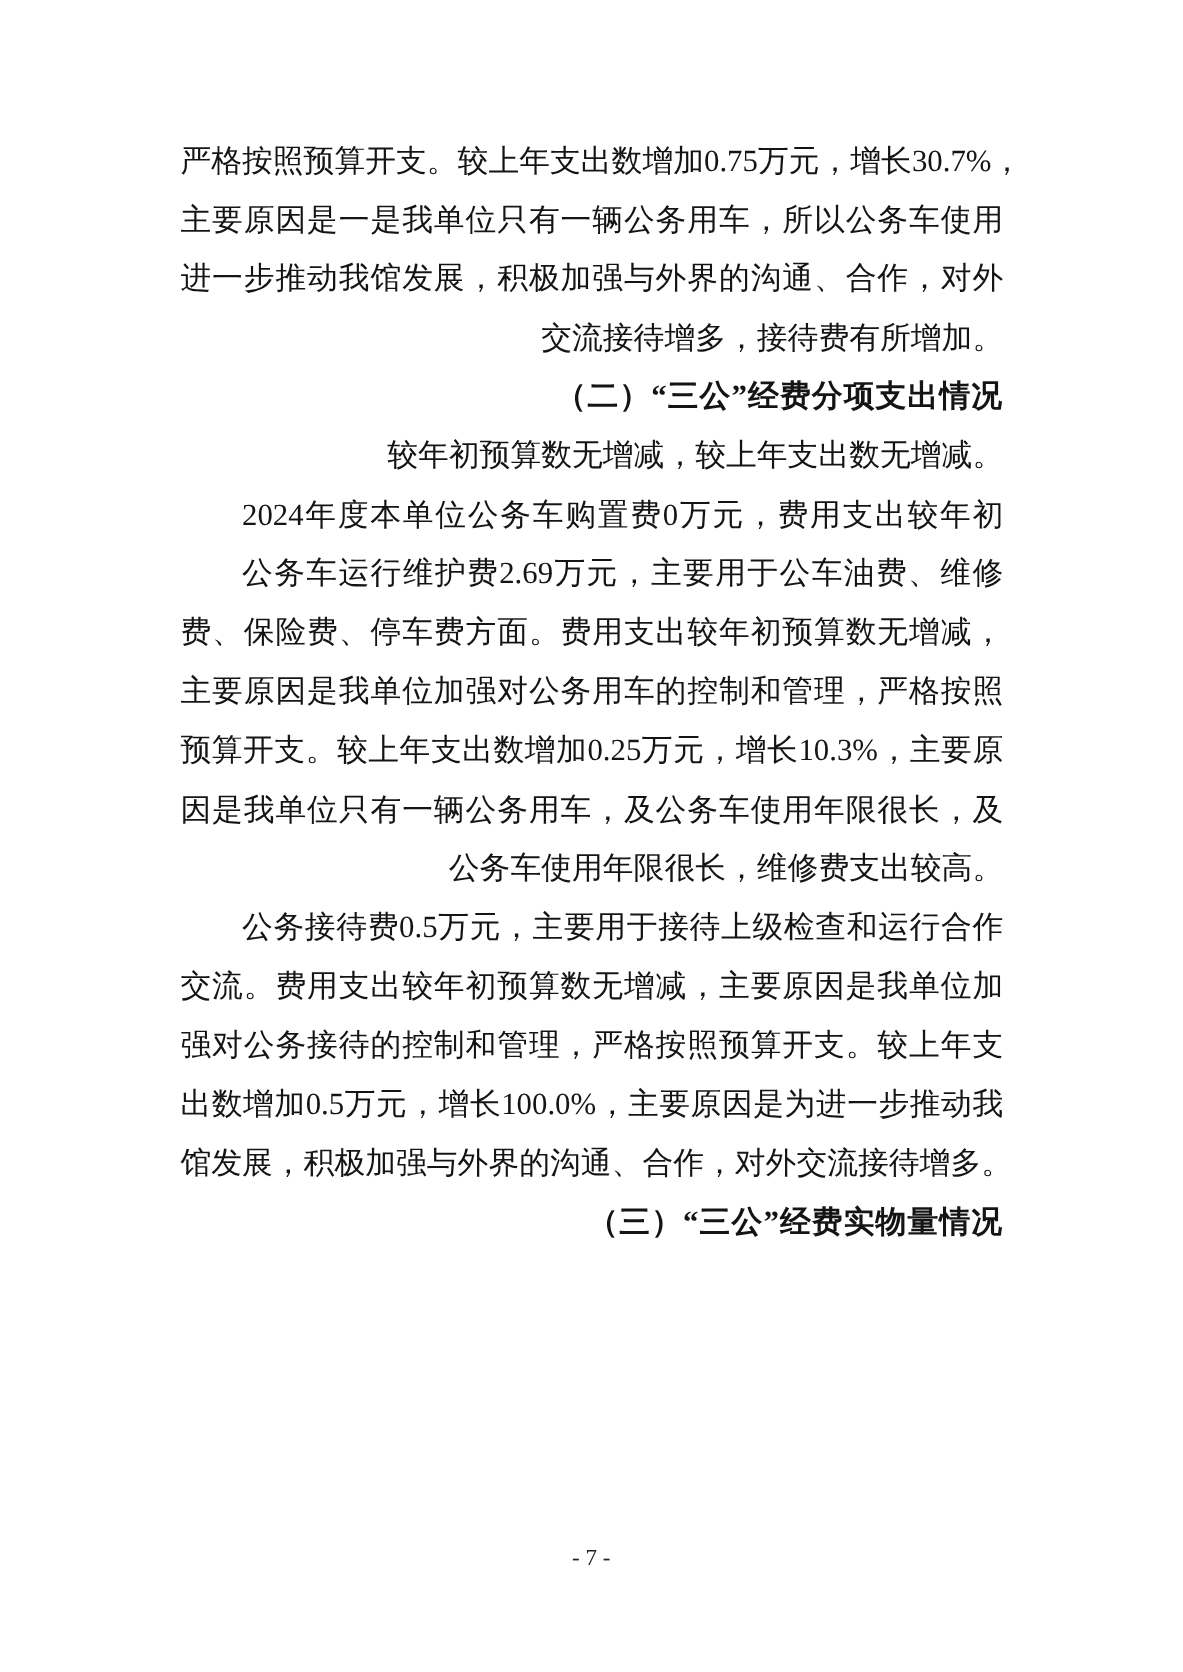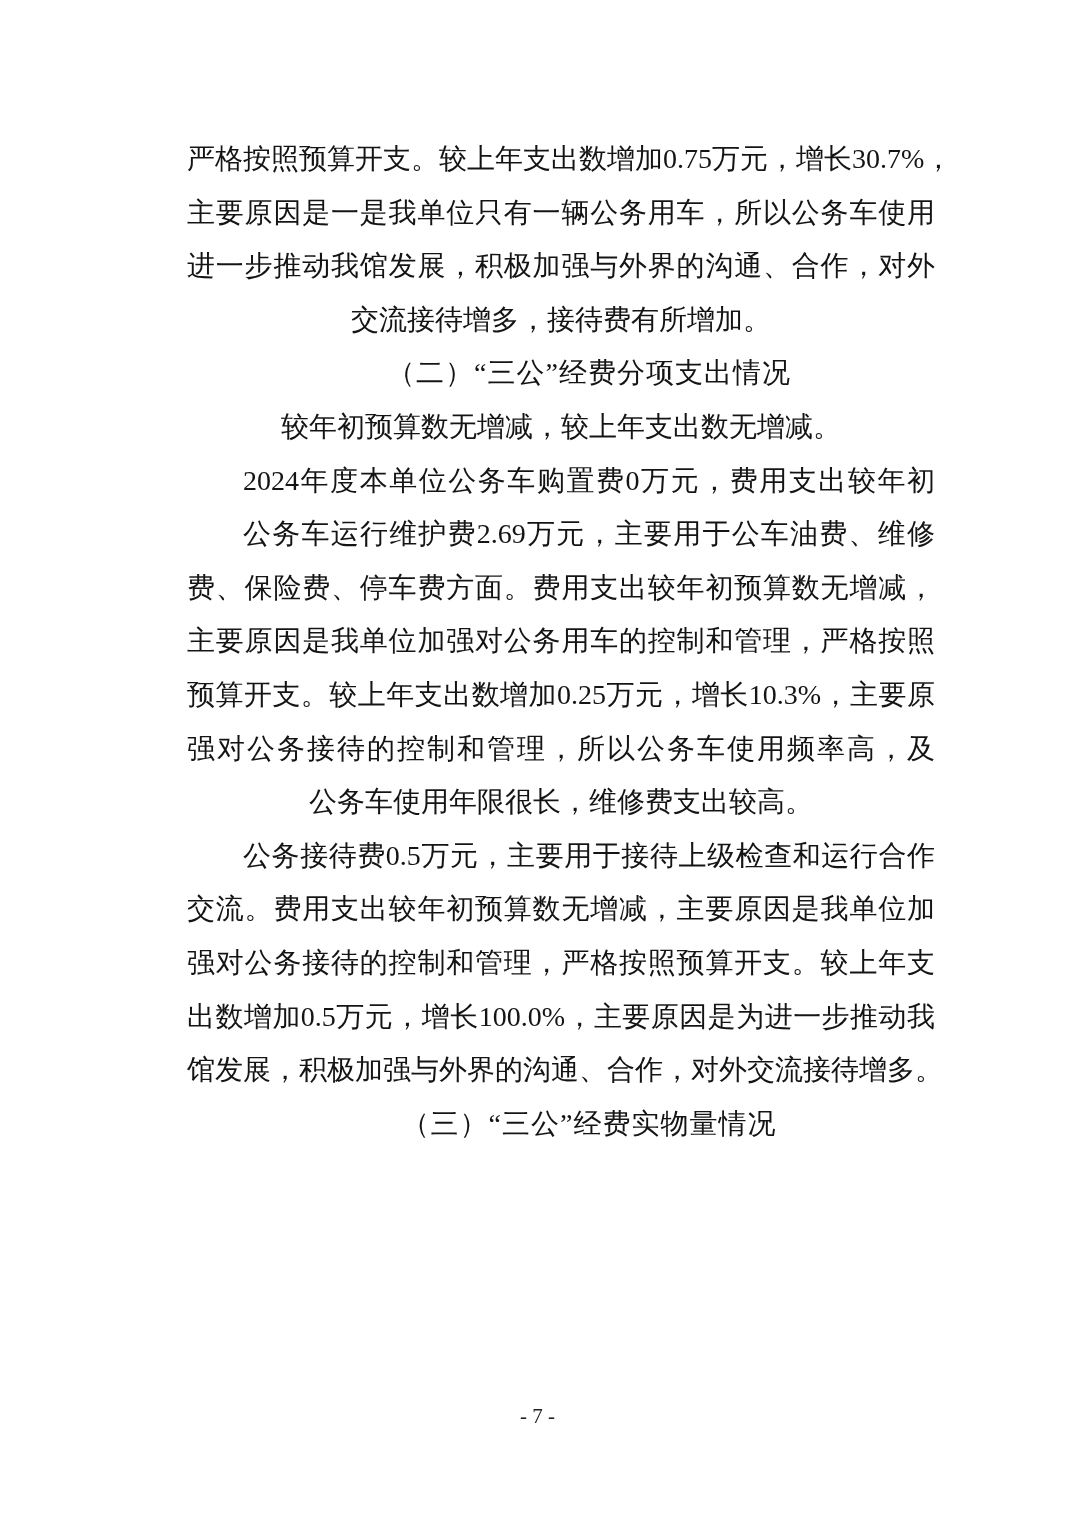--- a/index.html
+++ b/index.html
@@ -12,41 +12,41 @@
     width: 1075px;
     height: 1520px;
     background: #ffffff;
     overflow: hidden;
     font-family: "Liberation Serif", "DejaVu Serif", serif;
     color: #141414;
   }
   .text-block {
     position: absolute;
     left: 164px;
-    top: 132px;
+    top: 120px;
     width: 748px;
-    margin-left: 23px;
   }
   .line {
     font-size: 28px;
     line-height: 53.6px;
     height: 53.6px;
     white-space: nowrap;
-    text-align: center;
+    text-align: right;
   }
   .line.justify {
     text-align: justify;
     text-align-last: justify;
     text-justify: inter-character;
   }
   .line.indent {
     text-indent: 2em;
   }
   .line.heading {
     letter-spacing: 1px;
+    font-weight: bold;
   }
   .footer {
     position: absolute;
     left: 0;
     top: 1402px;
     width: 1075px;
     text-align: center;
     font-size: 21px;
     line-height: 28px;
     color: #222222;
@@ -61,21 +61,21 @@
       <div class="line justify">主要原因是一是我单位只有一辆公务用车，所以公务车使用</div>
       <div class="line justify">进一步推动我馆发展，积极加强与外界的沟通、合作，对外</div>
       <div class="line">交流接待增多，接待费有所增加。</div>
       <div class="line indent heading">（二）“三公”经费分项支出情况</div>
       <div class="line">较年初预算数无增减，较上年支出数无增减。</div>
       <div class="line justify indent">2024年度本单位公务车购置费0万元，费用支出较年初</div>
       <div class="line justify indent">公务车运行维护费2.69万元，主要用于公车油费、维修</div>
       <div class="line justify">费、保险费、停车费方面。费用支出较年初预算数无增减，</div>
       <div class="line justify">主要原因是我单位加强对公务用车的控制和管理，严格按照</div>
       <div class="line justify">预算开支。较上年支出数增加0.25万元，增长10.3%，主要原</div>
-      <div class="line justify">强对公务接待的控制和管理，所以公务车使用频率高，及</div>
+      <div class="line justify">因是我单位只有一辆公务用车，及公务车使用年限很长，及</div>
       <div class="line">公务车使用年限很长，维修费支出较高。</div>
       <div class="line justify indent">公务接待费0.5万元，主要用于接待上级检查和运行合作</div>
       <div class="line justify">交流。费用支出较年初预算数无增减，主要原因是我单位加</div>
       <div class="line justify">强对公务接待的控制和管理，严格按照预算开支。较上年支</div>
       <div class="line justify">出数增加0.5万元，增长100.0%，主要原因是为进一步推动我</div>
       <div class="line justify">馆发展，积极加强与外界的沟通、合作，对外交流接待增多。</div>
       <div class="line indent heading">（三）“三公”经费实物量情况</div>
     </div>
   <div class="footer">- 7 -</div>
 </div>

